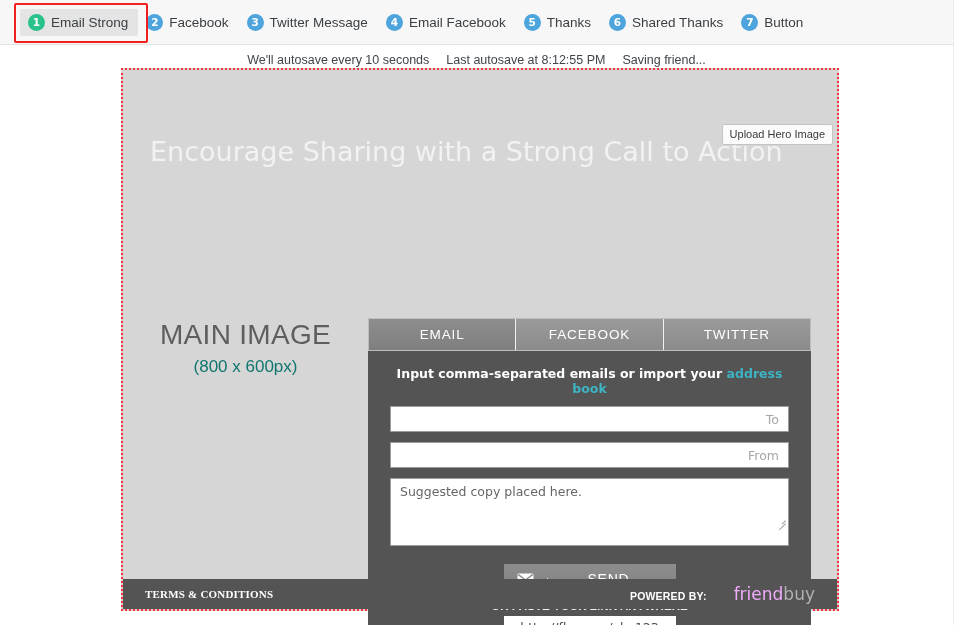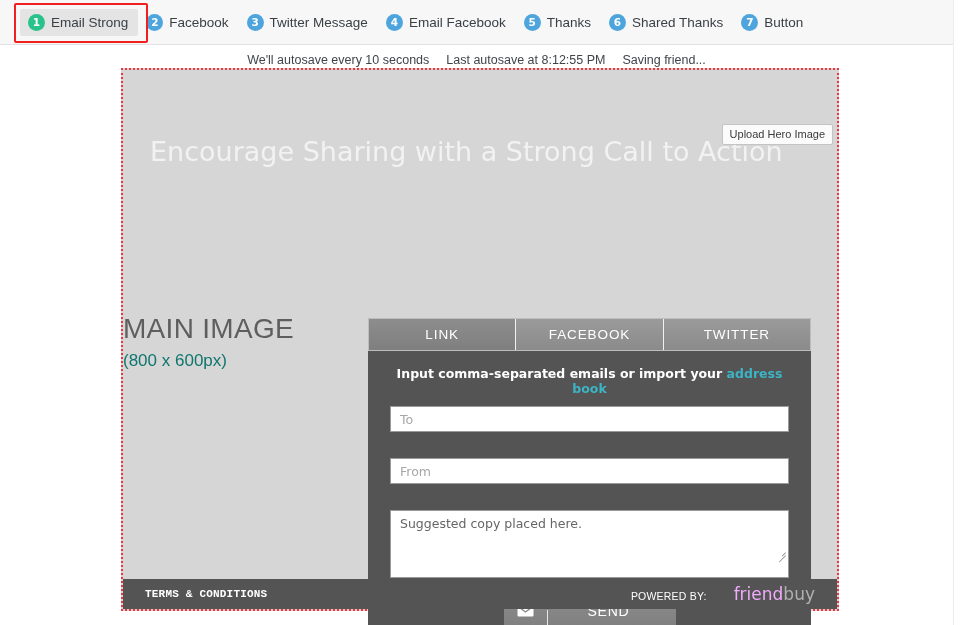--- a/index.html
+++ b/index.html
@@ -156,22 +156,23 @@
   }
 
   
   .body-row {
     position: relative;
     height: 340px;
   }
   .main-image {
     position: absolute;
     left: 0;
-    top: 9px;
+    top: 15px;
     width: 245px;
+    text-align: center;
     padding-top: 84px;
   }
   .main-image-title {
     font-size: 28px;
     color: #5e5e5e;
     letter-spacing: 0.3px;
     font-family: "Liberation Sans", sans-serif;
   }
   .main-image-dims {
     font-size: 17px;
@@ -230,23 +231,24 @@
   }
   .field {
     width: 100%;
     box-sizing: border-box;
     height: 26px;
     border: 1px solid #9a9a9a;
     background: #ffffff;
     font-size: 12.5px;
     color: #9a9a9a;
     padding: 0 9px;
-    margin-bottom: 26px;
+    margin-bottom: 10px;
     font-family: "DejaVu Sans", sans-serif;
     outline: none;
+    text-align: right;
   }
   .field::placeholder { color: #a6a6a6; opacity: 1; }
   .textarea-wrap { position: relative; }
   .field-area {
     width: 100%;
     box-sizing: border-box;
     height: 68px;
     border: 1px solid #9a9a9a;
     background: #ffffff;
     font-size: 12.5px;
@@ -348,31 +350,31 @@
     justify-content: space-between;
     padding: 0 22px;
     box-sizing: border-box;
   }
   .terms {
     color: #ffffff;
     font-size: 11px;
     font-weight: bold;
     letter-spacing: 0.2px;
     cursor: pointer;
-    font-family: Liberation Mono, monospace;
+    font-family: Liberation Serif, serif;
   }
   .powered {
     display: flex;
     align-items: baseline;
     gap: 4px;
   }
   .powered-by {
     color: #ffffff;
     font-size: 10.5px;
-    font-weight: normal;
+    font-weight: bold;
     letter-spacing: 0.2px;
     font-family: "Liberation Sans", sans-serif;
   }
   .logo {
     font-size: 17px;
     font-family: "DejaVu Sans", sans-serif;
   }
   .logo .a { color: #f0abfc; margin-left: 23px; }
   .logo .b { color: #b0b0b0; }
 </style>
@@ -437,21 +439,21 @@
   <div class="body-row">
 
     <div class="main-image">
       <div class="main-image-title">MAIN IMAGE</div>
       <div class="main-image-dims">(800 x 600px)</div>
     </div>
 
     <div class="widget">
 
       <div class="widget-tabs">
-        <div class="widget-tab active">LINK</div>
+        <div class="widget-tab active">EMAIL</div>
         <div class="widget-tab">FACEBOOK</div>
         <div class="widget-tab">TWITTER</div>
       </div>
 
       <div class="widget-panel">
 
         <div class="widget-hint">
           <span>Input comma-separated emails or import your </span><a href="#">address book</a>
         </div>
 

